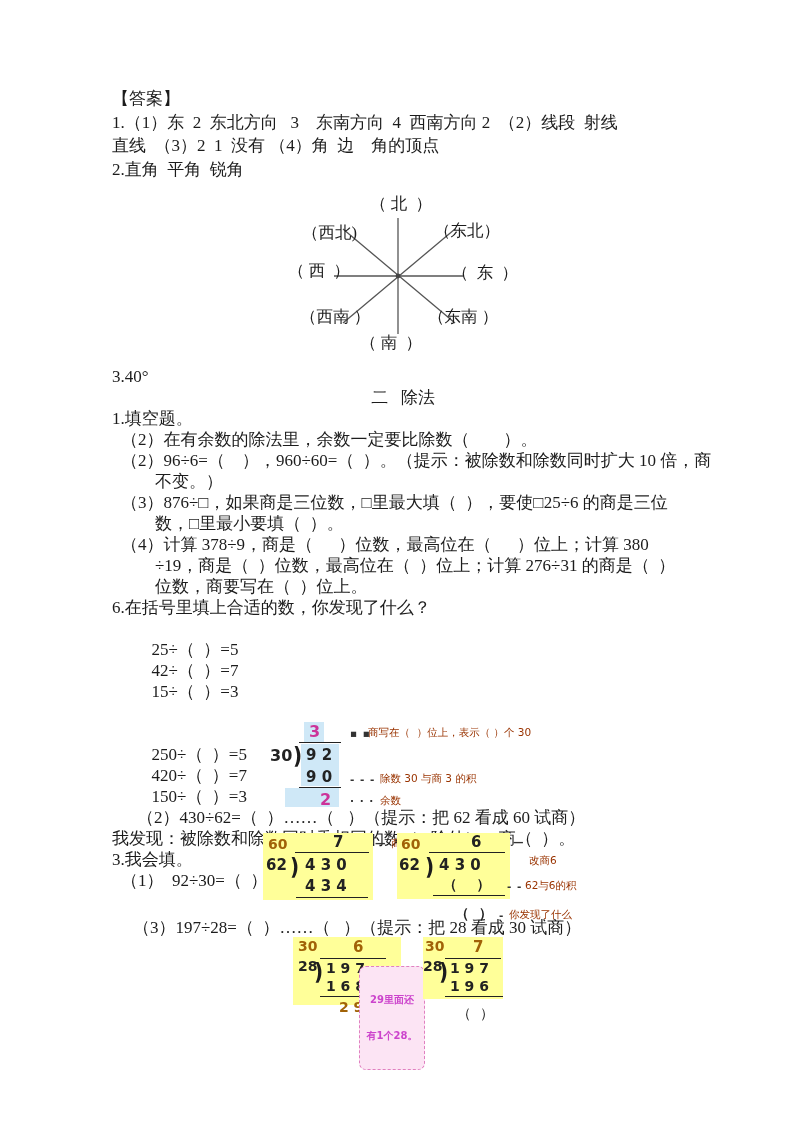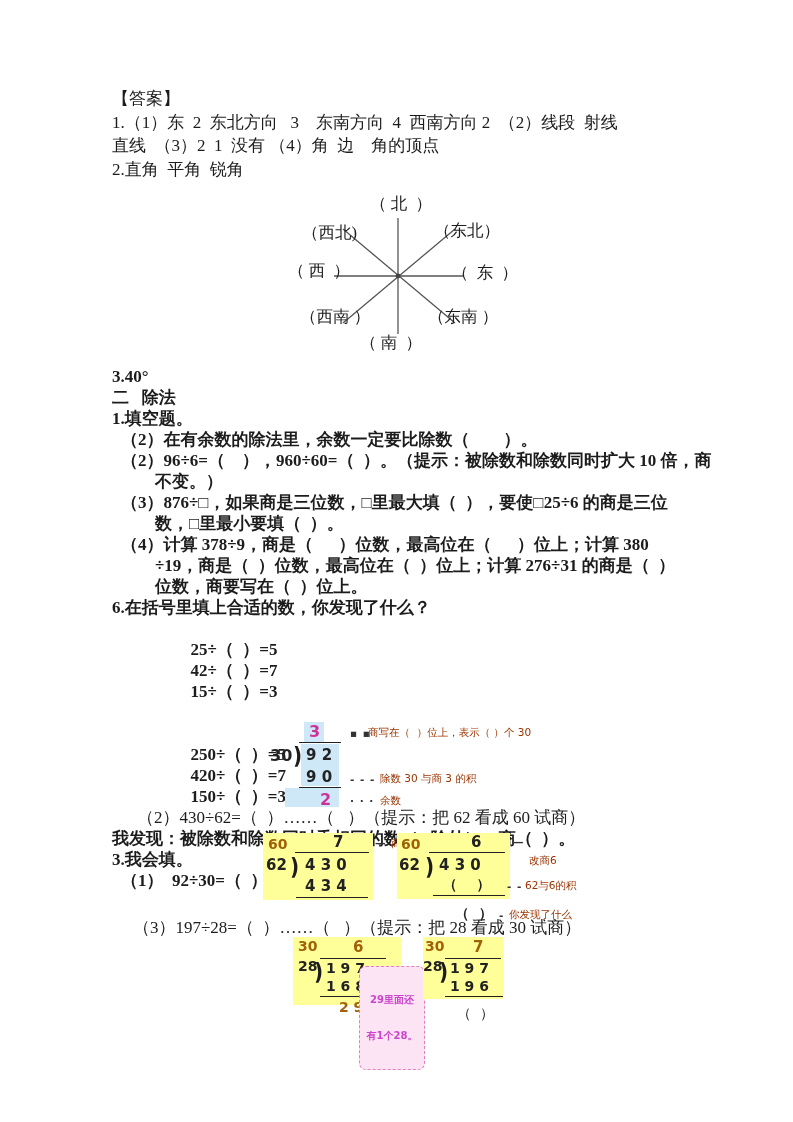--- a/index.html
+++ b/index.html
@@ -1,22 +1,22 @@
 <!DOCTYPE html>
 <html><head>
 <meta charset="utf-8">
 <style>
   html,body{margin:0;padding:0;}
   .page{position:relative;width:793px;height:1122px;background:#ffffff;overflow:hidden;
         font-family:"Liberation Serif","DejaVu Serif",serif;color:#1c1c1c;font-size:17px;}
   .block{position:absolute;}
   .line{white-space:pre;line-height:23.5px;}
-  .qblock .line{line-height:21px;font-weight:bold;}
-  .center{text-align:left;}
-  .eq{display:inline-block;width:192px;white-space:pre;margin-left:39px;}
+  .qblock .line{line-height:21px;}
+  .center{text-align:center;}
+  .eq{display:inline-block;width:192px;white-space:pre;}
   .eq-indent{padding-left:14px;}
   
   .compass{position:absolute;}
   .clabel{position:absolute;white-space:pre;font-size:16.5px;}
   
   .work{position:absolute;font-family:"DejaVu Sans","Liberation Sans",sans-serif;font-size:15px;}
   .work *{position:absolute;white-space:pre;}
   .num{font-weight:bold;color:#222;}
   .magenta{color:#cc3399;font-weight:bold;}
   .red{color:#a16207;font-weight:bold;}

